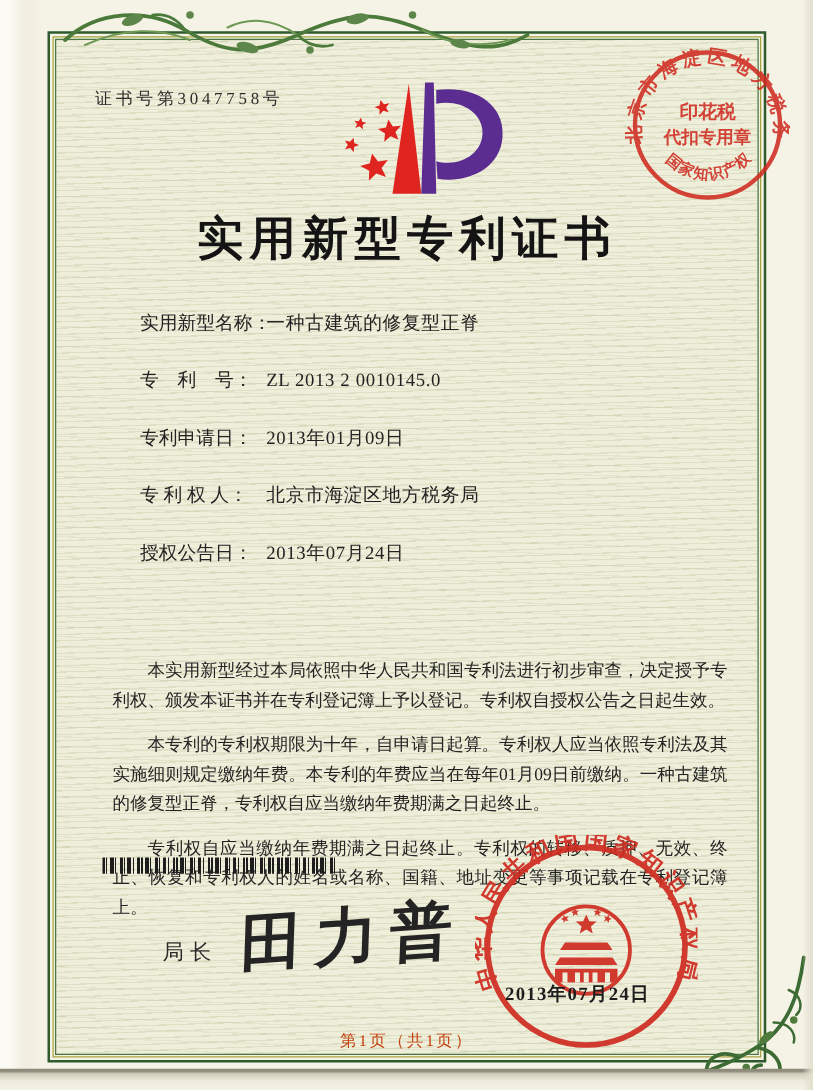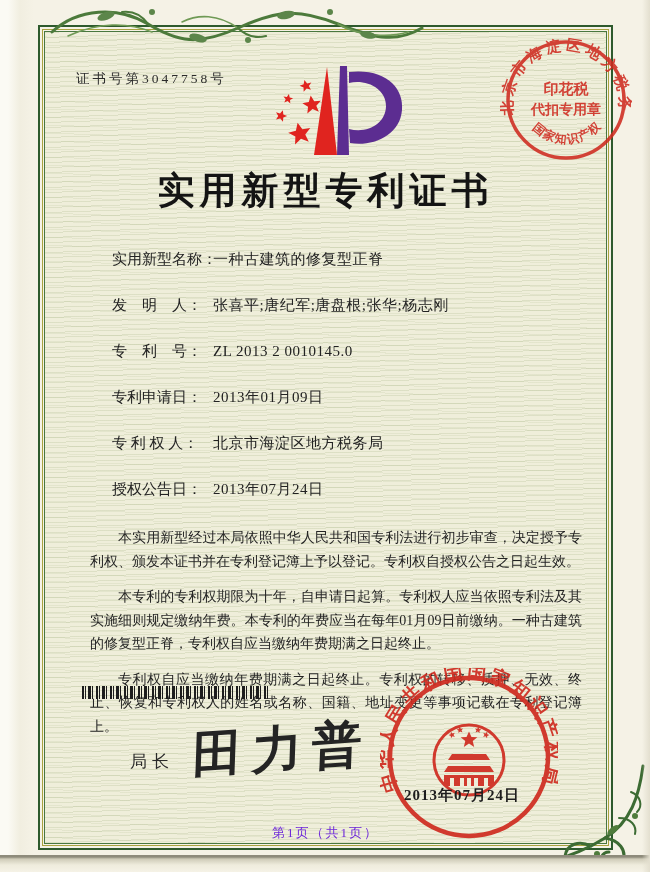--- a/index.html
+++ b/index.html
@@ -46,21 +46,21 @@
   .director{position:absolute;left:130px;top:750px;font-size:17px;letter-spacing:5px;color:#2a2a2a;}
   .signature{position:absolute;left:192px;top:716px;font-size:50px;font-weight:bold;
     color:#242424;letter-spacing:10px;transform:rotate(-4deg) skewX(-6deg);}
   
   .tax-seal{position:absolute;left:500px;top:34px;width:132px;height:132px;opacity:.88;}
   .office-seal{position:absolute;left:380px;top:668px;width:178px;height:178px;opacity:.92;}
   .seal-date{position:absolute;left:404px;top:786px;width:160px;font-size:15px;font-weight:bold;
     color:#1d1d1d;letter-spacing:1px;white-space:nowrap;}
   
   .footer{position:absolute;left:38px;top:824px;width:575px;text-align:center;
-    font-size:13px;letter-spacing:2px;color:#6d28d9;}
+    font-size:13px;letter-spacing:2px;color:#c2410c;}
   .seal-text{fill:#cf2b20;}
 </style>
 </head>
 <body>
 
 <div class="page">
 
   <div class="edge-left"></div>
 
   <div class="frame">
@@ -123,23 +123,20 @@
       <polygon points="92,16 99,16 101,105 89,105"></polygon>
       <path d="M101,22 C 138,18 156,38 154,60 C 152,86 124,97 102,93 L101,79 C 120,84 138,73 138,56 C 138,39 119,29 101,33 Z"></path>
     </g>
   </svg>
 
   <div class="title">实用新型专利证书</div>
 
   <div class="fields">
     <div class="field">
       <span class="flabel">实用新型名称：</span><span class="fvalue">一种古建筑的修复型正脊</span>
-    </div>
-    <div class="field">
-      <span class="flabel">发　明　人：</span><span class="fvalue">张喜平;唐纪军;唐盘根;张华;杨志刚</span>
     </div>
     <div class="field">
       <span class="flabel">专　利　号：</span><span class="fvalue">ZL 2013 2 0010145.0</span>
     </div>
     <div class="field">
       <span class="flabel">专利申请日：</span><span class="fvalue">2013年01月09日</span>
     </div>
     <div class="field">
       <span class="flabel">专 利 权 人：</span><span class="fvalue">北京市海淀区地方税务局</span>
     </div>

